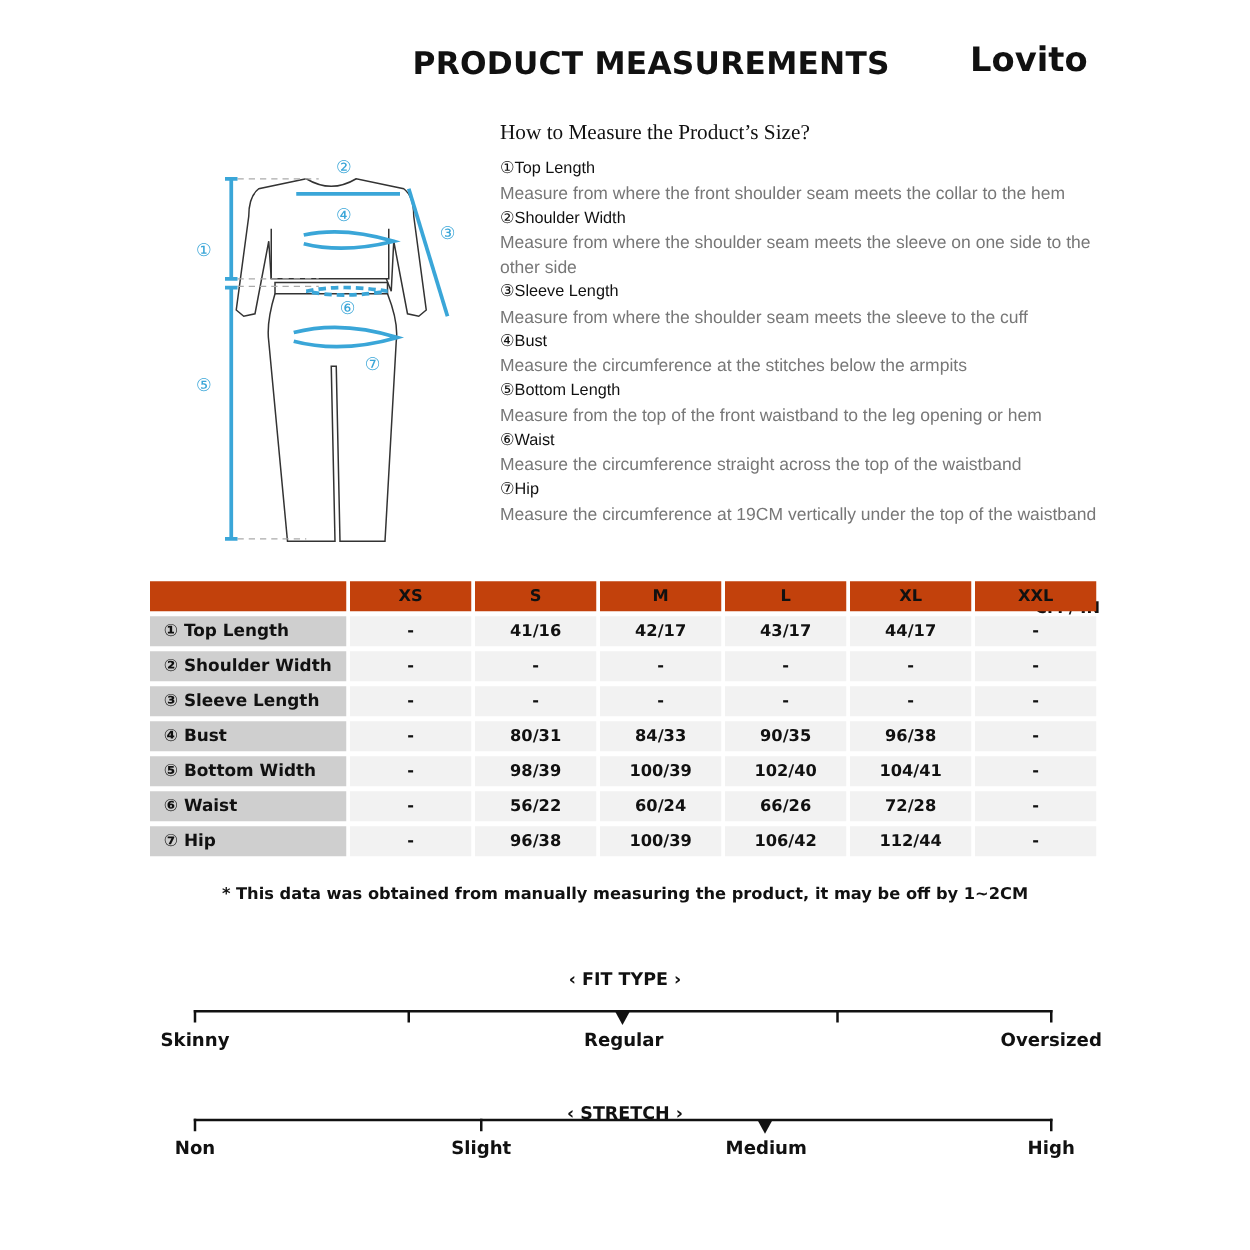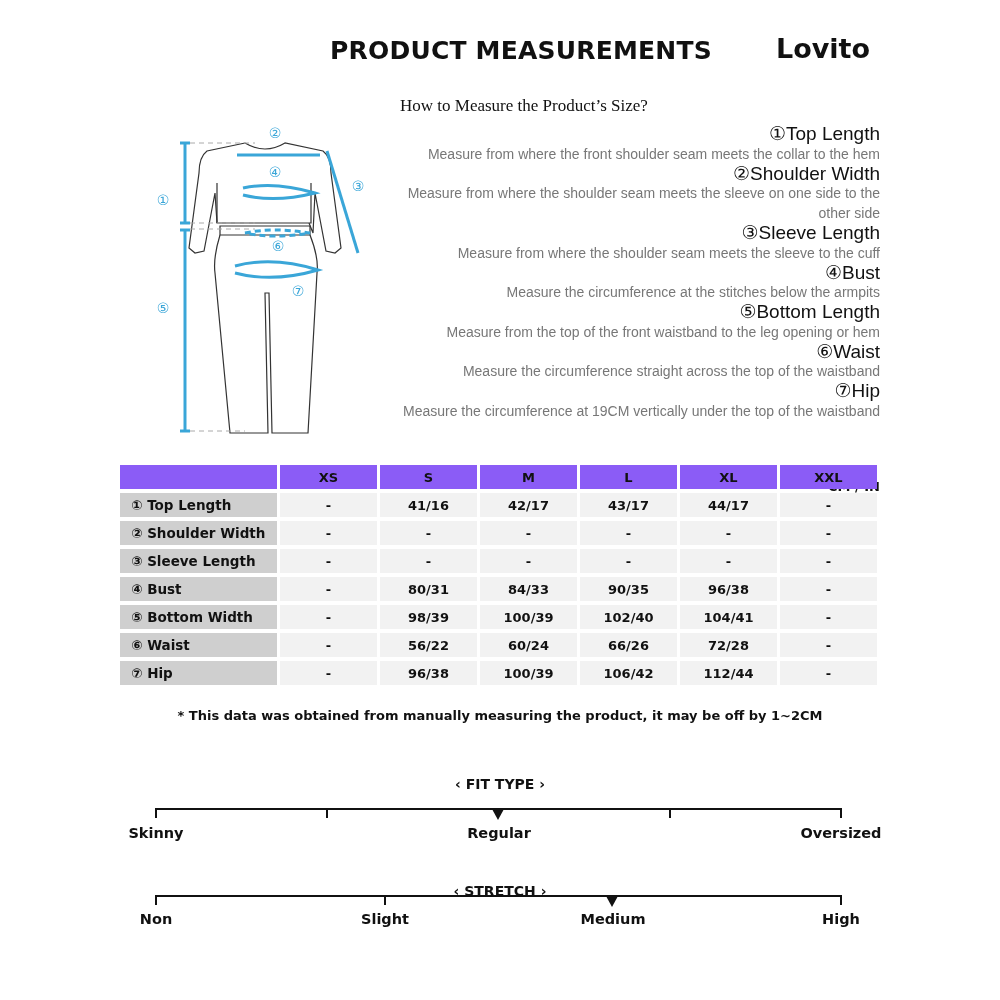--- a/index.html
+++ b/index.html
@@ -1,28 +1,28 @@
 <!DOCTYPE html>
 <html><head>
 <meta charset="utf-8">
 <style>
   html, body { margin:0; padding:0; background:#ffffff; }
   body { width:1000px; height:1000px; position:relative; overflow:hidden; font-family:"DejaVu Sans", sans-serif; color:#111; }
-  .abs { position:absolute;text-align:right; }
+  .abs { position:absolute; }
   .title { left:330px; top:36px; font-size:25px; font-weight:bold; letter-spacing:0.2px; color:#111; }
   .brand { left:776px; top:33px; font-size:27px; font-weight:bold; color:#111; }
   .howto { left:400px; top:96px; font-size:17px; color:#111; font-family:Liberation Serif, serif; }
   .steps { left:400px; top:124px; width:480px; font-family:"Liberation Sans", sans-serif; }
-  .step-name { font-size:19px; color:#111; line-height:19.5px; }
+  .step-name { font-size:13px; color:#111; line-height:19.5px; }
   .step-desc { font-size:14px; color:#777; line-height:20px; }
   .unit { right:120px; top:440px; font-size:13px; font-weight:bold; color:#111;margin-top:39px; }
   .diagram { left:145px; top:123px; width:235px; height:315px; }
   table.size { position:absolute; left:120px; top:461px; border-collapse:separate; border-spacing:3px 4px; margin-left:-3px; }
   table.size td, table.size th { height:24px; padding:0; font-size:13px; text-align:center; font-weight:bold; color:#111; }
-  table.size th { background:#8b5cf6; }
+  table.size th { background:#c2410c; }
   table.size td.label { background:#cfcfcf; text-align:left; padding-left:11px; font-size:13.5px; width:146px; }
   table.size th.corner { width:157px; }
   table.size td.val { background:#f2f2f2; width:97px; font-weight:bold; }
   table.size th.size-h { width:97px; }
   .note { left:0; width:1000px; top:708px; text-align:center; font-size:13px; font-weight:bold; color:#111; }
   .scale-title { left:0; width:1000px; text-align:center; font-size:14px; font-weight:bold; color:#111; }
   .scale-line { height:2px; background:#111; }
   .tick { width:2px; height:10px; background:#111; }
   .marker { width:0; height:0; border-left:6px solid transparent; border-right:6px solid transparent; border-top:11px solid #111; }
   .scale-label { font-size:14.5px; font-weight:bold; color:#111; transform:translateX(-50%); white-space:nowrap; }

